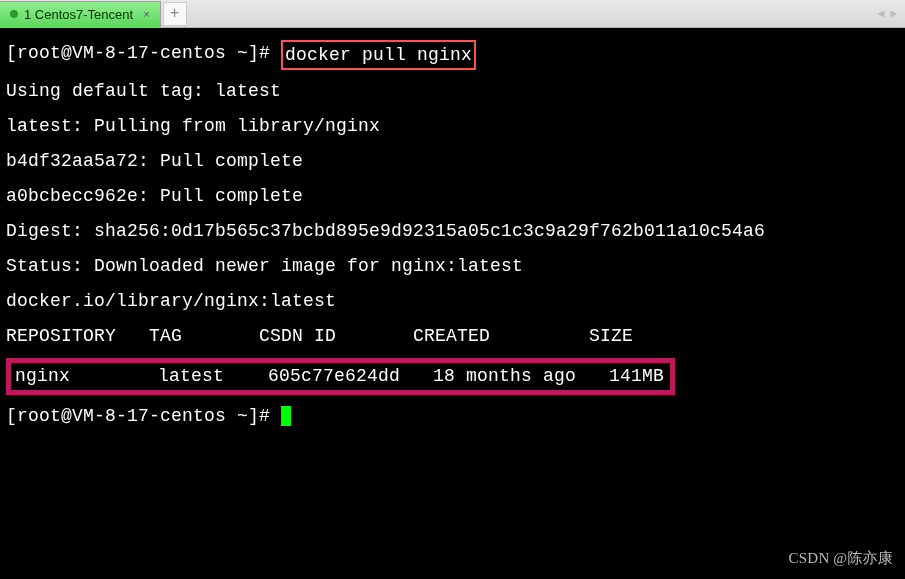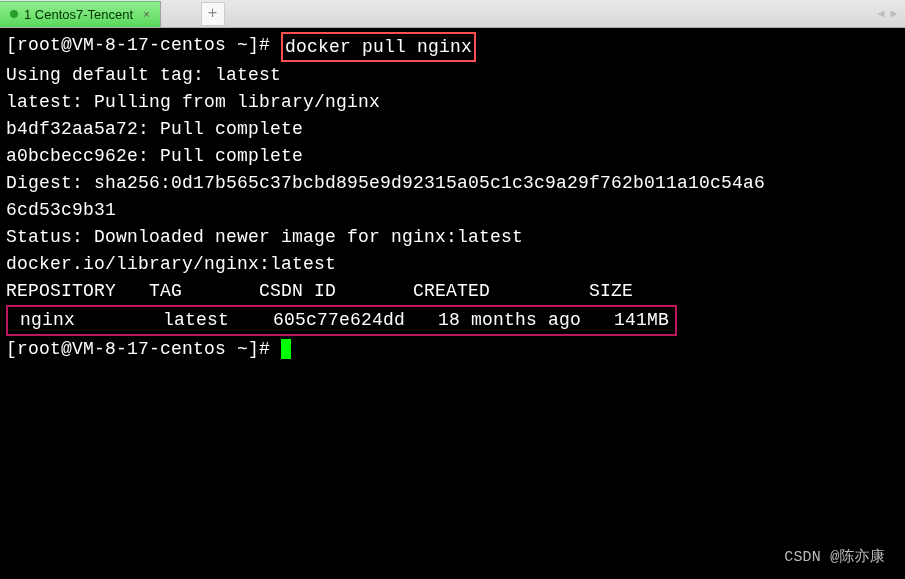--- a/index.html
+++ b/index.html
@@ -1,15 +1,15 @@
 <!DOCTYPE html>
 <html><head>
   <meta charset="utf-8">
   <style>
-    * { margin: 0; padding: 0; box-sizing: border-box; gap: 38px; }
+    * { margin: 0; padding: 0; box-sizing: border-box; }
     body {
       font-family: Consolas, "Courier New", monospace;
       font-size: 16px;
       background: #f0f0f0;
       width: 905px;
       height: 579px;
       overflow: hidden;
       position: relative;
     }
     .tab-bar {
@@ -50,41 +50,41 @@
     .terminal {
       background: #000;
       color: #fff;
       padding: 4px 6px;
       line-height: 1.5;
       font-size: 18px;
       letter-spacing: 0.2px;
       height: 551px;
       position: relative;
     }
-    .line { white-space: pre; display: block; }
+    .line { white-space: pre; display: block; margin-top: 8px; }
     .prompt { color: #fff; }
     .highlight-box {
       border: 2px solid #ff5050;
       display: inline-block;
       padding: 0 2px;
       line-height: 1.45;
       vertical-align: top;
     }
-    .hl-row { border: 2px solid #be185d; padding: 0 6px 0 12px; display: block; width: fit-content; }
+    .hl-row { border: 5px solid #be185d; padding: 0 6px 0 4px; display: block; width: fit-content; }
     .cursor {
       display: inline-block;
       width: 10px; height: 20px;
       background: #00ff00;
       vertical-align: middle;
     }
     .watermark {
       position: absolute;
-      right: 20px;
+      right: 12px;
       bottom: 10px;
-      font-family: Liberation Mono, monospace;
+      font-family: Liberation Serif, serif;
       color: #bbb;
       font-size: 15px;
     }
   </style>
 </head>
 <body>
 
 <div class="tab-bar">
   <div class="tab active">
     <span class="dot"></span>
@@ -98,21 +98,20 @@
   </div>
 </div>
 
 <div class="terminal">
   <span class="line"><span class="prompt">[root@VM-8-17-centos ~]#</span> <span class="highlight-box">docker pull nginx</span></span>
   <span class="line">Using default tag: latest</span>
   <span class="line">latest: Pulling from library/nginx</span>
   <span class="line">b4df32aa5a72: Pull complete</span>
   <span class="line">a0bcbecc962e: Pull complete</span>
   <span class="line">Digest: sha256:0d17b565c37bcbd895e9d92315a05c1c3c9a29f762b011a10c54a6</span>
-  <span class="line">6cd53c9b31</span>
   <span class="line">Status: Downloaded newer image for nginx:latest</span>
   <span class="line">docker.io/library/nginx:latest</span>
   <span class="line">REPOSITORY   TAG       CSDN ID       CREATED         SIZE</span>
   <span class="line hl-row">nginx        latest    605c77e624dd   18 months ago   141MB</span>
   <span class="line"><span class="prompt">[root@VM-8-17-centos ~]#</span> <span class="cursor"></span></span>
 
   <div class="watermark">CSDN @陈亦康</div>
 </div>
 
 </body></html>

